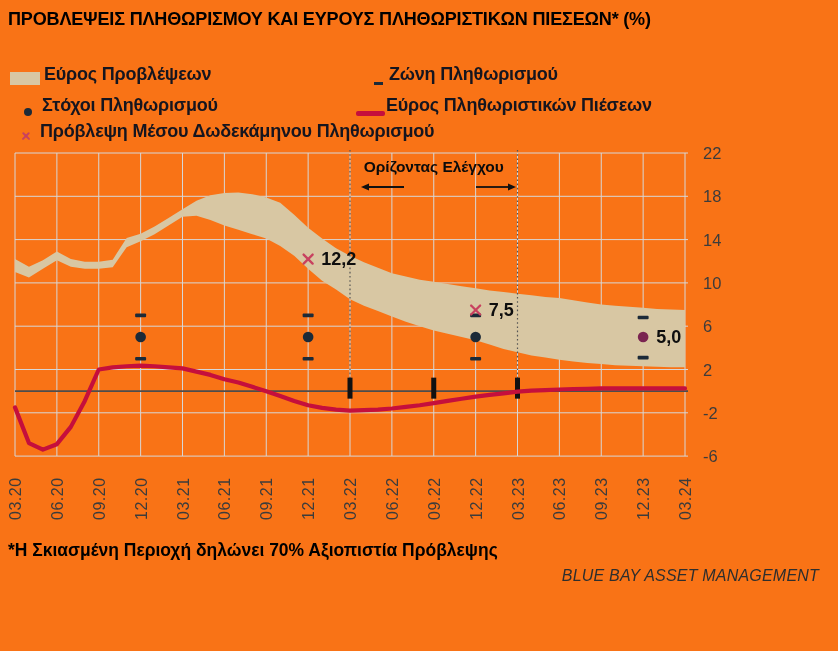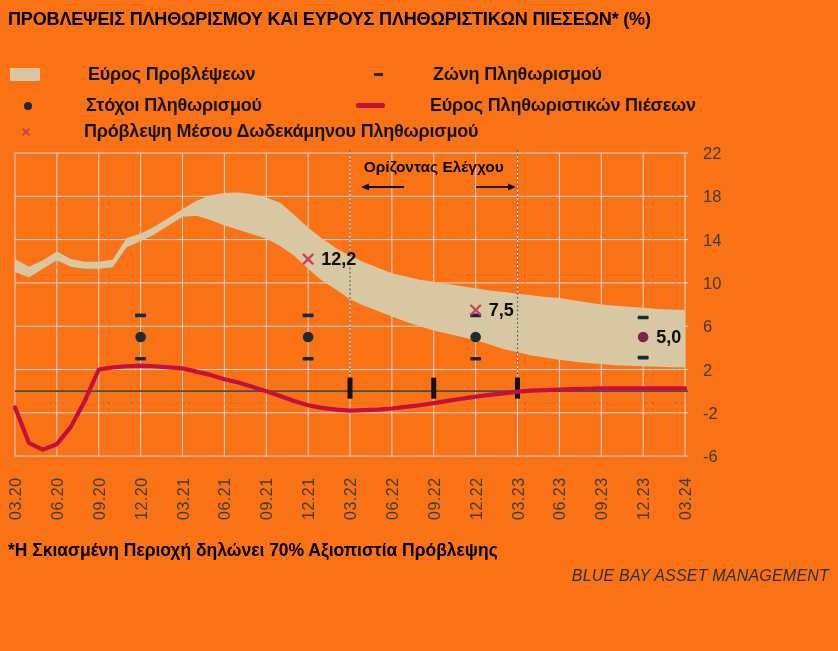--- a/index.html
+++ b/index.html
@@ -1,32 +1,32 @@
 <!DOCTYPE html>
 <html><head>
 <meta charset="utf-8">
 <style>
   html,body{margin:0;padding:0;background:#ffffff;}
   .page{position:relative;width:838px;height:651px;background:#f97316;overflow:hidden;
         font-family:"Liberation Sans",sans-serif;}
   .title{position:absolute;left:8px;top:8px;font-size:19px;font-weight:700;color:#000;
          white-space:nowrap;transform:scaleX(.95);transform-origin:left top;letter-spacing:-.2px;}
-  .leg-item{position:absolute;display:flex;align-items:center;white-space:nowrap;
-            font-size:18px;font-weight:700;color:#15151f;letter-spacing:-.2px;gap:44px;}
+  .leg-item{position:absolute;display:flex;align-items:flex-end;white-space:nowrap;
+            font-size:18px;font-weight:700;color:#15151f;letter-spacing:-.2px;}
   .swatch{width:30px;height:13px;background:#d8c7a3;margin-right:4px;}
   .dashm{width:9px;height:3px;background:#1c2a38;margin:0 6px 0 2px;}
   .dotm{width:8px;height:8px;border-radius:50%;background:#1c2a38;margin:0 10px 0 2px;}
   .linem{width:29px;height:5px;background:#c50f3c;border-radius:2px;margin-right:1px;}
   .xm{position:relative;width:12px;height:12px;margin:0 8px 0 1px;}
   .xm::before,.xm::after{content:"";position:absolute;left:1px;top:5px;width:10px;height:2.4px;
                          background:#c8415f;border-radius:1px;}
   .xm::before{transform:rotate(45deg);} .xm::after{transform:rotate(-45deg);}
   .footnote{position:absolute;left:8px;top:540px;font-size:18px;font-weight:700;color:#000;
             white-space:nowrap;transform:scaleX(.97);transform-origin:left top;}
-  .brand{position:absolute;right:9px;top:567px;font-size:16px;font-style:italic;color:#2e2e2e;
+  .brand{position:absolute;right:19px;top:567px;font-size:16px;font-style:italic;color:#2e2e2e;
          white-space:nowrap;letter-spacing:.2px;}
   #chart-svg{position:absolute;left:0;top:138px;}
   #chart-svg text{font-family:"Liberation Sans",sans-serif;}
 </style>
 </head>
 <body>
 
 <div class="page">
 
   <div class="title">ΠΡΟΒΛΕΨΕΙΣ ΠΛΗΘΩΡΙΣΜΟΥ ΚΑΙ ΕΥΡΟΥΣ ΠΛΗΘΩΡΙΣΤΙΚΩΝ ΠΙΕΣΕΩΝ* (%)</div>

